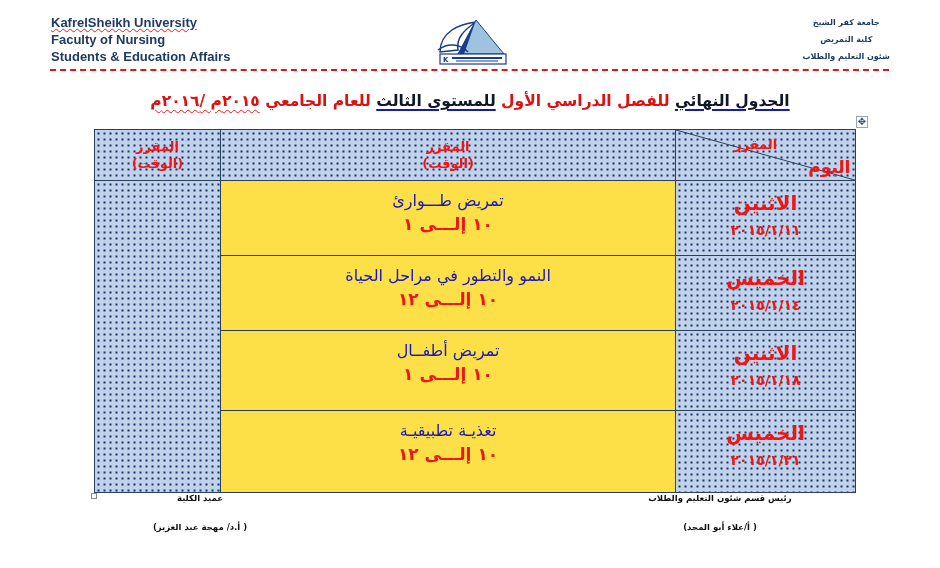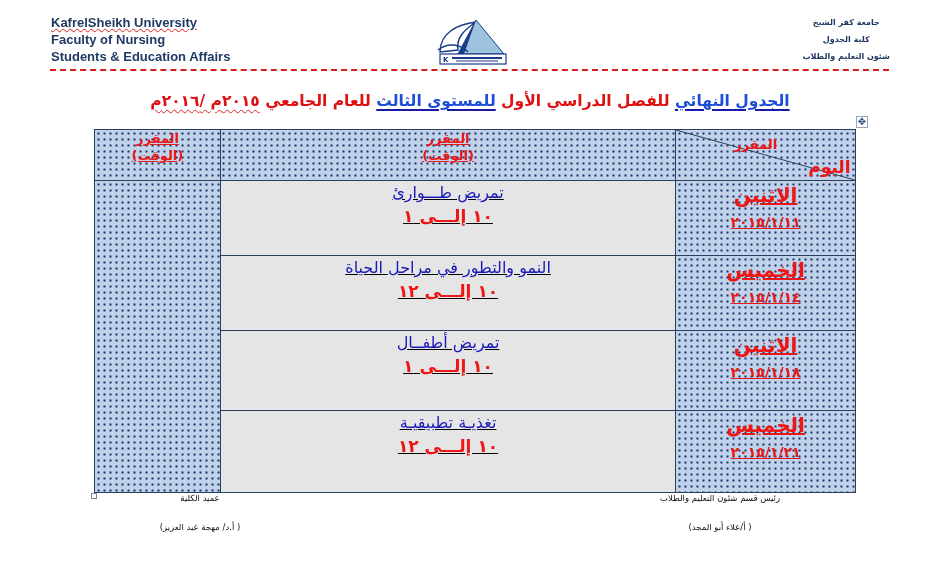--- a/index.html
+++ b/index.html
@@ -8,50 +8,50 @@
 
   .hdr-left { position: absolute; left: 51px; top: 14px; color: #1f3a63; font-family: "Liberation Sans", sans-serif; font-weight: bold; font-size: 13px; line-height: 17px; }
   .hdr-left .squiggle { text-decoration: underline wavy #d22; text-decoration-thickness: 1px; }
   .hdr-right { position: absolute; right: 50px; top: 14px; color: #1f3a63; font-family: "DejaVu Sans", sans-serif; font-weight: bold; font-size: 8px; line-height: 17px; direction: rtl; text-align: center; }
 
   .logo { position: absolute; left: 434px; top: 12px; width: 80px; height: 56px; }
 
   .sep { position: absolute; left: 50px; top: 69px; width: 839px; height: 3px; border-top: 2px dashed #d81a1a; }
 
   .title { position: absolute; left: 0; width: 940px; top: 92px; text-align: center; direction: rtl; font-family: "DejaVu Sans", sans-serif; font-weight: bold; font-size: 15.5px; color: #e01010; }
-  .title .blue { color: #1d4ed8; text-decoration: underline; text-decoration-color: #1a1aa6; text-decoration-thickness: 2px; text-underline-offset: 3px; }
+  .title .blue { color: #0f172a; text-decoration: underline; text-decoration-color: #1a1aa6; text-decoration-thickness: 2px; text-underline-offset: 3px; }
   .title .wavy { text-decoration: underline wavy #d22; text-decoration-thickness: 1px; text-underline-offset: 3px; }
 
   .move-handle { position: absolute; left: 856px; top: 116px; width: 12px; height: 12px; border: 1px solid #9aa6b8; background: #fff; color: #2b4a7a; font-size: 10px; line-height: 10px; text-align: center; }
 
   .sched { position: absolute; left: 94px; top: 129px; width: 762px; height: 363px; border-collapse: collapse; direction: rtl; }
-  .sched td, .sched th { border: 1.5px solid #2a3f5c; padding: 0; text-decoration: underline; }
+  .sched td, .sched th { border: 1.5px solid #2a3f5c; padding: 8px; }
   .dotted {
     background-color: #c0d3ea;
     background-image: radial-gradient(circle, #1a2f66 0.8px, transparent 1.1px);
     background-size: 6px 6px;
   }
   .hcell { height: 51px; text-align: center; vertical-align: top; color: #f01515; font-weight: bold; font-family: "DejaVu Sans", sans-serif; font-size: 13px; line-height: 17px; padding-top: 6px; }
 
   .diag { position: relative; width: 180px; }
   .diag svg { position: absolute; left: 0; top: 0; width: 100%; height: 100%; }
   .diag .d-top { position: absolute; left: 58px; top: 6px; color: #f01515; font-weight: bold; font-size: 13px; }
   .diag .d-bot { position: absolute; left: 132px; top: 29px; color: #f01515; font-weight: bold; font-size: 17px; }
 
   .day-cell { text-align: center; vertical-align: top; padding-top: 4px; color: #f01515; font-weight: bold; margin-top: 16px; }
   .day-name { font-size: 20px; line-height: 28px; font-family: "DejaVu Sans", sans-serif; }
   .day-date { font-size: 14px; line-height: 26px; letter-spacing: 3px; direction: ltr; font-family: "DejaVu Sans", sans-serif; }
 
-  .course-cell { text-align: center; vertical-align: top; background: #e5e5e5; padding-top: 4px; }
+  .course-cell { text-align: center; vertical-align: top; background: #fde047; padding-top: 4px; }
   .course-name { color: #1818b8; font-size: 16px; line-height: 24px; font-family: "DejaVu Sans", sans-serif; }
   .course-time { color: #f01515; font-size: 17px; line-height: 22px; font-weight: bold; font-family: "DejaVu Sans", sans-serif; }
 
   .corner-box { position: absolute; left: 91px; top: 493px; width: 6px; height: 6px; border: 1px solid #888; background: #fff; }
 
-  .sig { position: absolute; direction: rtl; text-align: center; font-family: "DejaVu Sans", sans-serif; font-weight: normal; font-size: 8.5px; color: #111; }
+  .sig { position: absolute; direction: rtl; text-align: center; font-family: "DejaVu Sans", sans-serif; font-weight: bold; font-size: 8.5px; color: #111; }
   .sig .line2 { margin-top: 19px; }
 </style>
 </head>
 <body>
 
 <div class="hdr-left">
   <div><span class="squiggle">KafrelSheikh University</span></div>
   <div>Faculty of Nursing</div>
   <div>Students &amp; Education Affairs</div>
 </div>
@@ -64,21 +64,21 @@
     <path d="M4 38 C 14 30, 26 32, 34 40" fill="none" stroke="#1a3d8a" stroke-width="1.5"></path>
     <rect x="6" y="42" width="66" height="10" fill="#fff" stroke="#1a3d8a" stroke-width="1.2"></rect>
     <text x="9" y="50" font-size="7" font-weight="bold" fill="#1a3d8a" font-family="DejaVu Sans, sans-serif">K</text>
     <rect x="18" y="45" width="50" height="2" fill="#1a3d8a"></rect>
     <rect x="22" y="48.5" width="42" height="1" fill="#1a3d8a"></rect>
   </svg>
 </div>
 
 <div class="hdr-right">
   <div>جامعة كفر الشيخ</div>
-  <div>كلية الجدول</div>
+  <div>كلية التمريض</div>
   <div>شئون التعليم والطلاب</div>
 </div>
 
 <div class="sep"></div>
 
 <div class="title">
   <span class="blue">الجدول النهائي</span><span> للفصل الدراسي الأول </span><span class="blue">للمستوى الثالث</span><span> للعام الجامعي </span><span class="wavy">٢٠١٥م /٢٠١٦م</span>
 </div>
 
 <div class="move-handle">✥</div>

